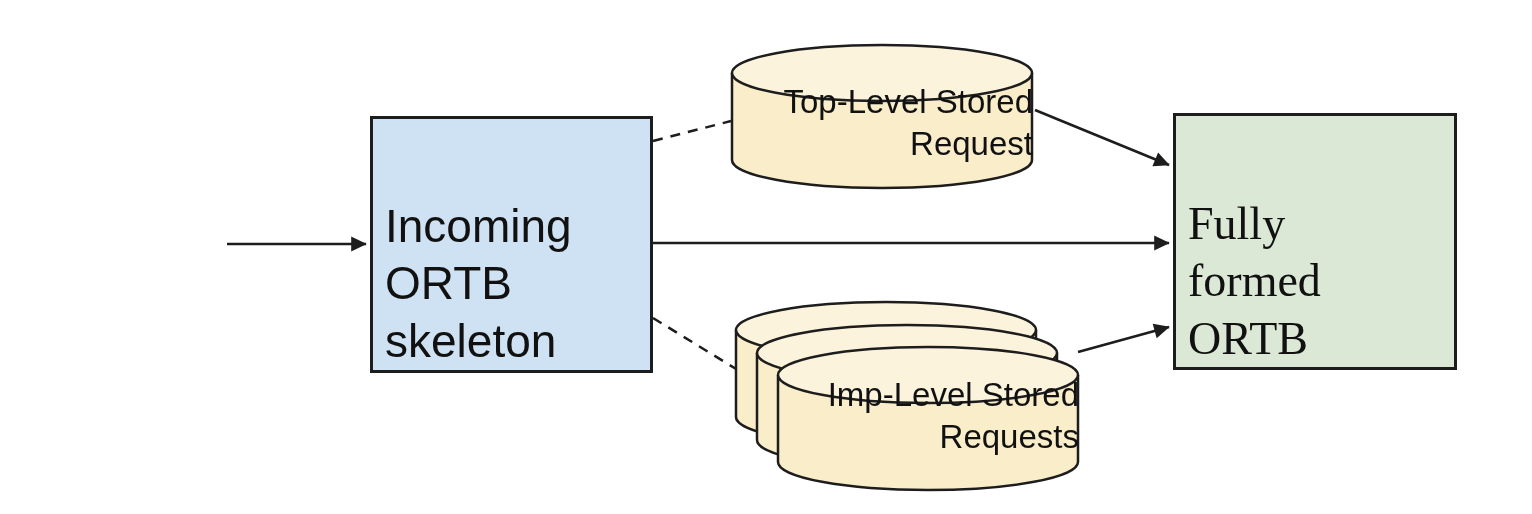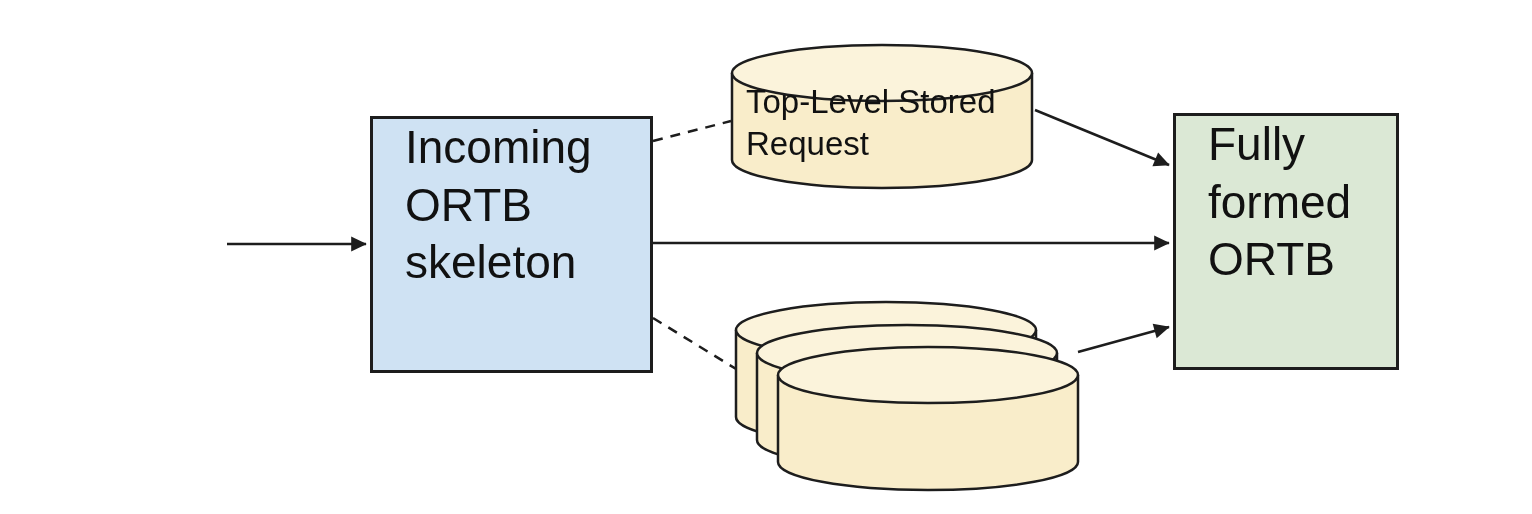--- a/index.html
+++ b/index.html
@@ -35,43 +35,43 @@
     position: absolute;
     left: 52px;
     top: 176px;
     font-size: 46px;
     line-height: 1.2;
     white-space: pre-line;
   }
   .box {
     position: absolute;
     display: flex;
-    align-items: flex-start;
+    align-items: flex-end;
     border: 3px solid var(--stroke);
-    padding-left: 32px;
+    padding-left: 12px;
   }
   .box.blue {
     left: 370px; top: 116px;
     width: 283px; height: 257px;
     background: var(--box-blue);
   }
   .box.green {
     left: 1173px; top: 113px;
-    width: 226px; height: 257px;
+    width: 284px; height: 257px;
     background: var(--box-green);
+    font-family: Liberation Serif, serif;
   }
   .cyl-label {
     position: absolute;
     width: 301px;
-    text-align: left;
+    text-align: right;
     font-size: 33px;
     line-height: 1.27;
     white-space: pre-line;
     color: var(--text);
-    margin-left: 14px;
   }
   .cyl-label.top-store { left: 732px; top: 81px; }
   .cyl-label.imp-store { left: 778px; top: 374px; }
   svg .wire { stroke: var(--stroke); stroke-width: 2.5; fill: none; }
   svg .dashed { stroke-dasharray: 10 8; }
   svg .cyl-bodyfill { fill: var(--cyl-body); stroke: var(--stroke); stroke-width: 2.5; }
   svg .cyl-topfill { fill: var(--cyl-top); stroke: var(--stroke); stroke-width: 2.5; }
 </style>
 </head>
 <body>
@@ -122,14 +122,16 @@
   </div>
 
   <div class="box green">
     <div class="node-label">Fully
 formed
 ORTB</div>
   </div>
 
   <div class="cyl-label top-store">Top-Level Stored
 Request</div>
+  <div class="cyl-label imp-store">Imp-Level Stored
+Requests</div>
 
 </div>
 
 </body></html>

